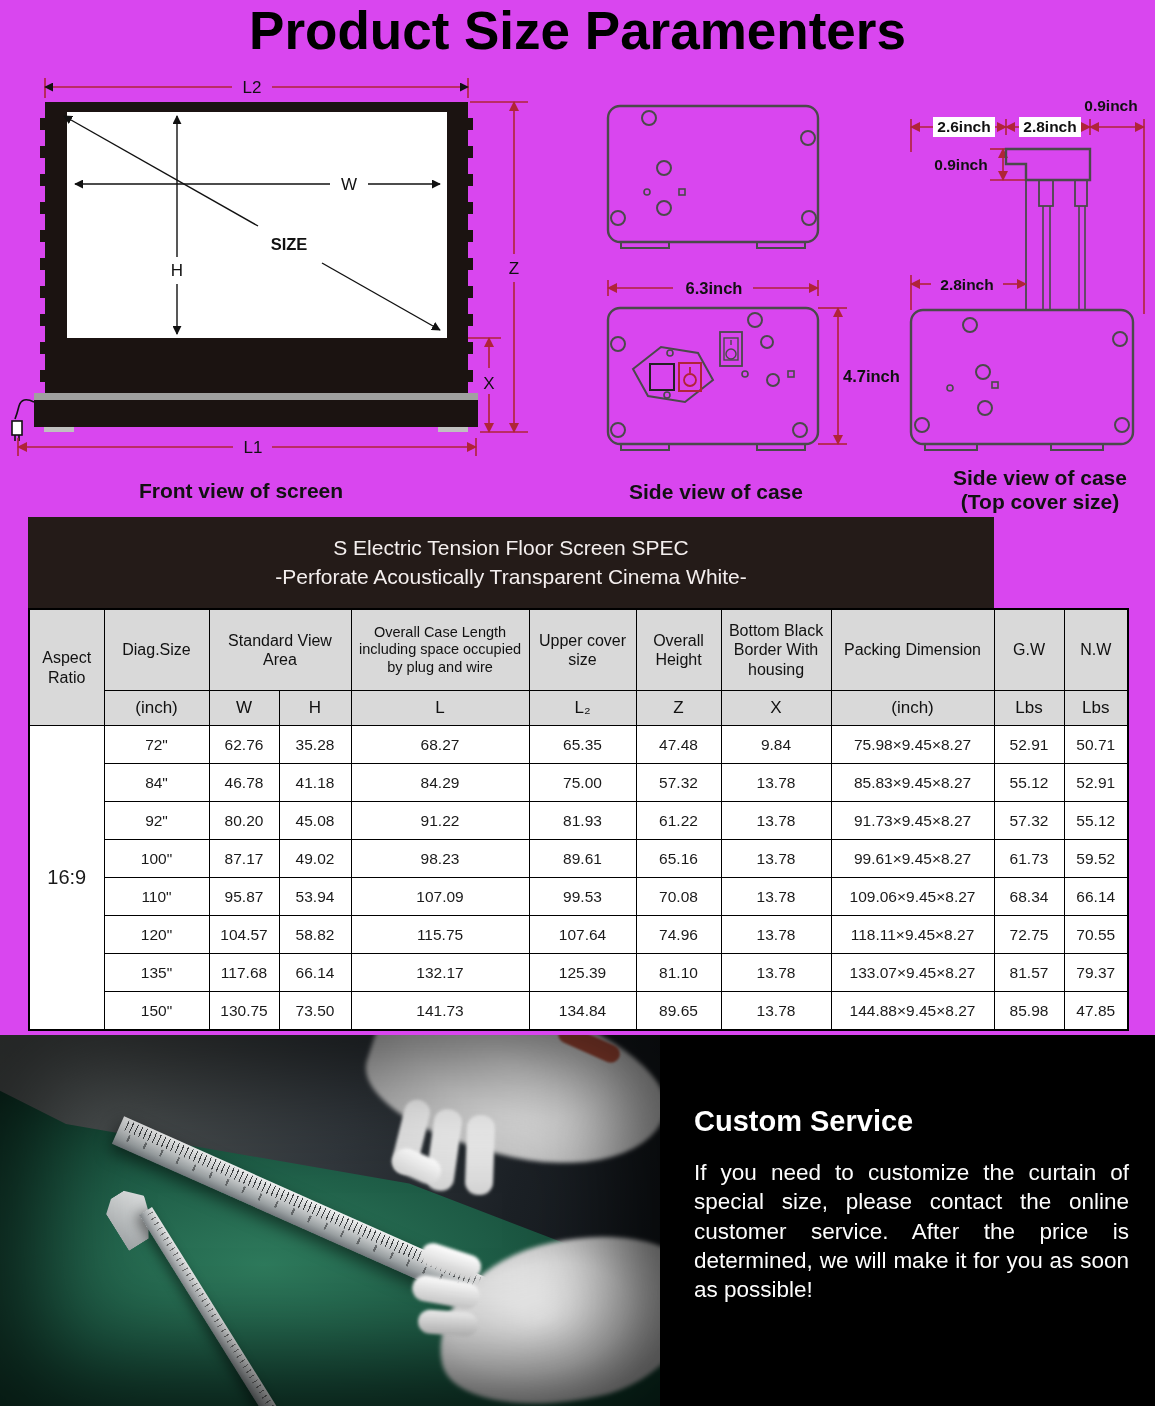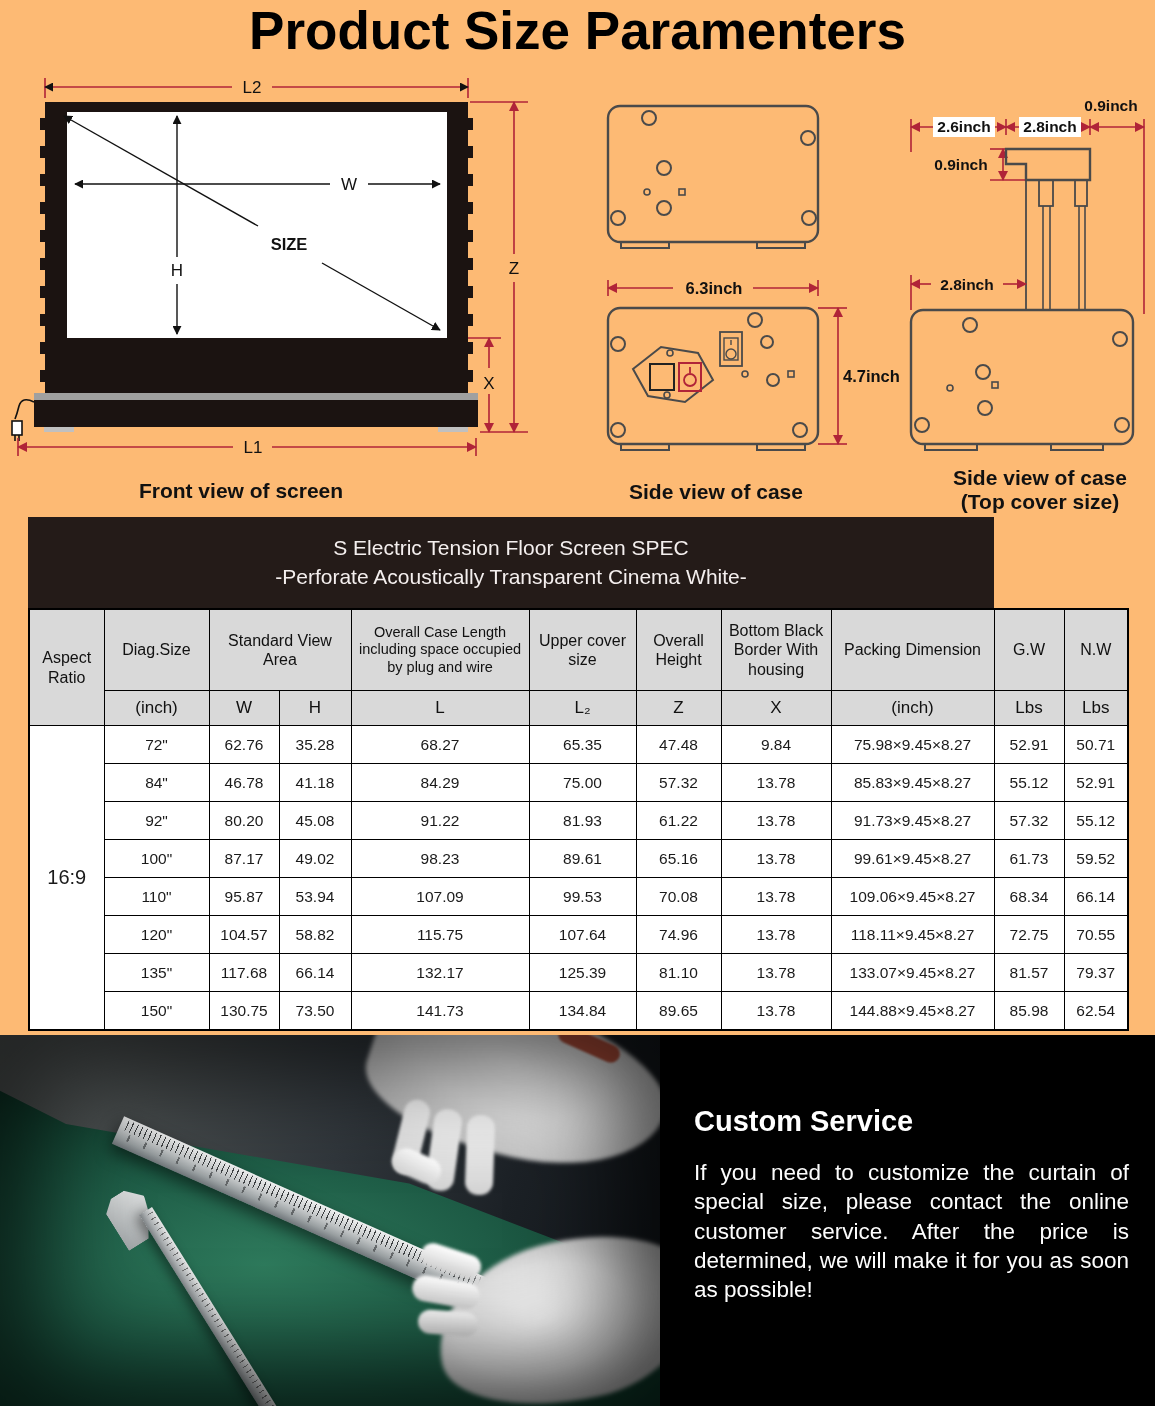--- a/index.html
+++ b/index.html
@@ -1,16 +1,16 @@
 <!DOCTYPE html>
 <html><head>
 <meta charset="utf-8">
 <style>
   html,body{margin:0;padding:0;background:#fff;}
-  .page{position:relative;width:1155px;height:1406px;background:#fdba74;overflow:hidden;
+  .page{position:relative;width:1155px;height:1406px;background:#d946ef;overflow:hidden;
         font-family:"Liberation Sans",sans-serif;color:#111;}
 
   
   .main-title{position:absolute;top:0;left:0;width:100%;margin:0;text-align:center;
               font-size:53px;font-weight:bold;letter-spacing:0px;color:#000;}
 
   
   .dg{position:absolute;}
   svg text{font-family:"Liberation Sans",sans-serif;text-anchor:middle;}
   .dl{font-size:17px;fill:#111;font-weight:500;}
@@ -442,21 +442,21 @@
           <tr>
             <td>150"</td>
             <td>130.75</td>
             <td>73.50</td>
             <td>141.73</td>
             <td>134.84</td>
             <td>89.65</td>
             <td>13.78</td>
             <td>144.88×9.45×8.27</td>
             <td>85.98</td>
-            <td>62.54</td>
+            <td>47.85</td>
           </tr>
         </tbody>
     </table>
   </div>
 
   <div class="bottom">
     <div class="photo">
       <div class="felt"></div>
       <div class="fabric"></div>
       <div class="ruler">

